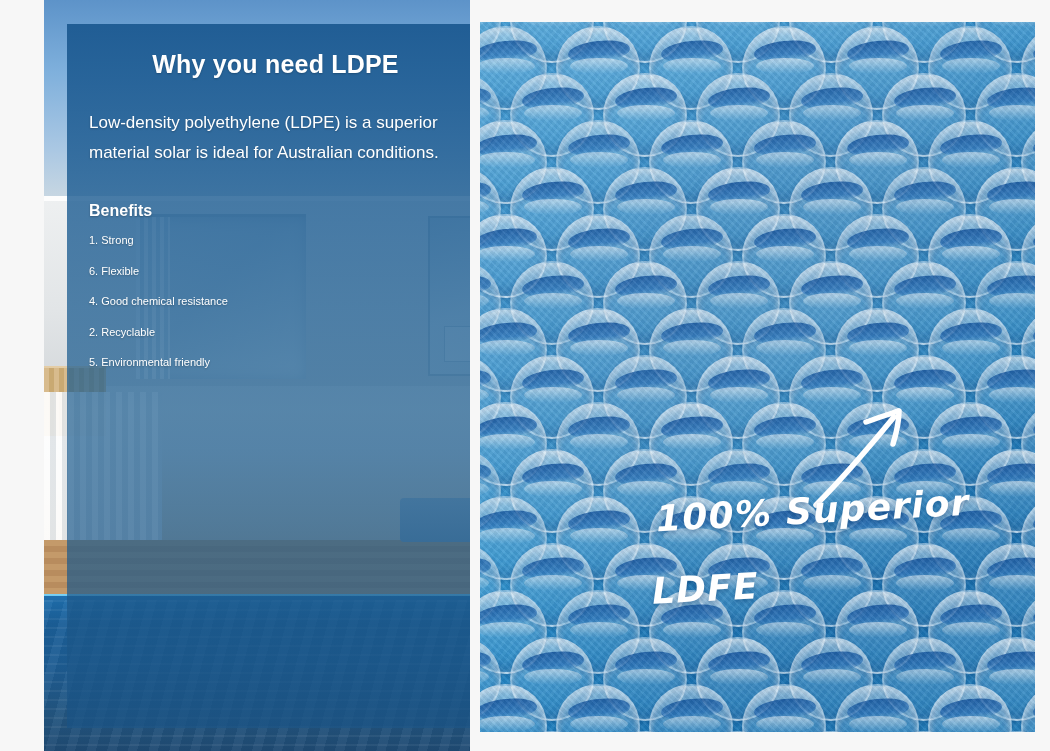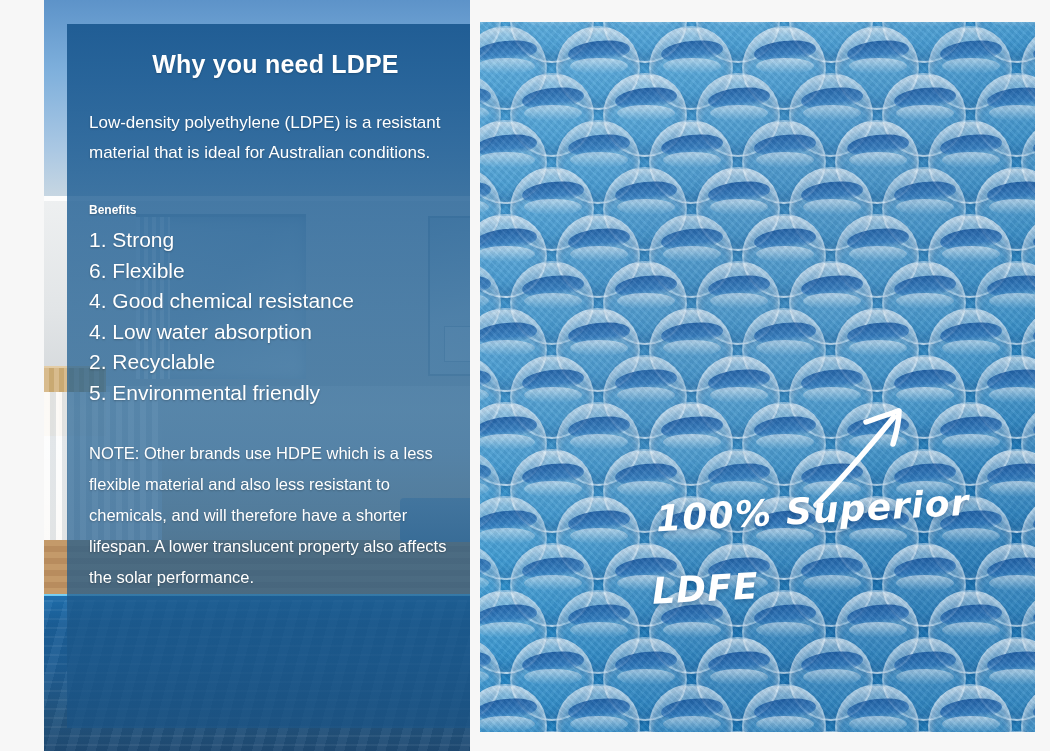--- a/index.html
+++ b/index.html
@@ -122,28 +122,28 @@
     margin-bottom:29px;
     text-shadow:0 1px 2px rgba(0,0,0,.22);
   }
   .card-intro {
     font-size:17px;
     line-height:30px;
     margin-bottom:28px;
     text-shadow:0 1px 2px rgba(0,0,0,.25);
   }
   .benefits-heading {
-    font-size:12px;
+    font-size:16px;
     font-weight:bold;
     line-height:29px;
     text-shadow:0 1px 2px rgba(0,0,0,.25);
   }
   .benefits-list { list-style:none; }
   .benefits-list li {
-    font-size:21px;
+    font-size:11px;
     line-height:30.5px;
     text-shadow:0 1px 2px rgba(0,0,0,.25);
   }
   .card-note {
     font-size:16.5px;
     line-height:31px;
     margin-top:30px;
     text-shadow:0 1px 2px rgba(0,0,0,.25);
   }
 
@@ -238,34 +238,32 @@
     <div class="ph-floor"></div>
     <div class="ph-sofa"></div>
     <div class="ph-lampbase"></div>
     <div class="ph-pool-edge"></div>
     <div class="ph-pool"></div>
     <div class="ph-ripple"></div>
 
     <div class="info-card">
       <div class="card-title">Why you need LDPE</div>
 
-      <div class="card-intro">Low-density polyethylene (LDPE) is a resistant material that is ideal for Australian conditions.</div>
+      <div class="card-intro">Low-density polyethylene (LDPE) is a superior material solar is ideal for Australian conditions.</div>
 
       <div class="benefits-heading">Benefits</div>
 
       <ul class="benefits-list">
         <li>1. Strong</li>
         <li>6. Flexible</li>
         <li>4. Good chemical resistance</li>
-        <li>4. Low water absorption</li>
         <li>2. Recyclable</li>
         <li>5. Environmental friendly</li>
       </ul>
 
-      <div class="card-note">NOTE: Other brands use HDPE which is a less flexible material and also less resistant to chemicals, and will therefore have a shorter lifespan. A lower translucent property also affects the solar performance.</div>
     </div>
   </div>
 
   <div class="right-panel">
     <div class="bubble-base"></div>
     <div class="bubble-grid" id="bubbleGrid">
         <div class="bub" style="left: -13.5px; top: 7px; width: 84px; height: 84px; opacity: 0.784;"></div>
         <div class="bub" style="left: 79.5px; top: 7px; width: 84px; height: 84px; opacity: 0.976;"></div>
         <div class="bub" style="left: 172.5px; top: 7px; width: 84px; height: 84px; opacity: 0.928;"></div>
         <div class="bub" style="left: 265.5px; top: 7px; width: 84px; height: 84px; opacity: 0.88;"></div>

